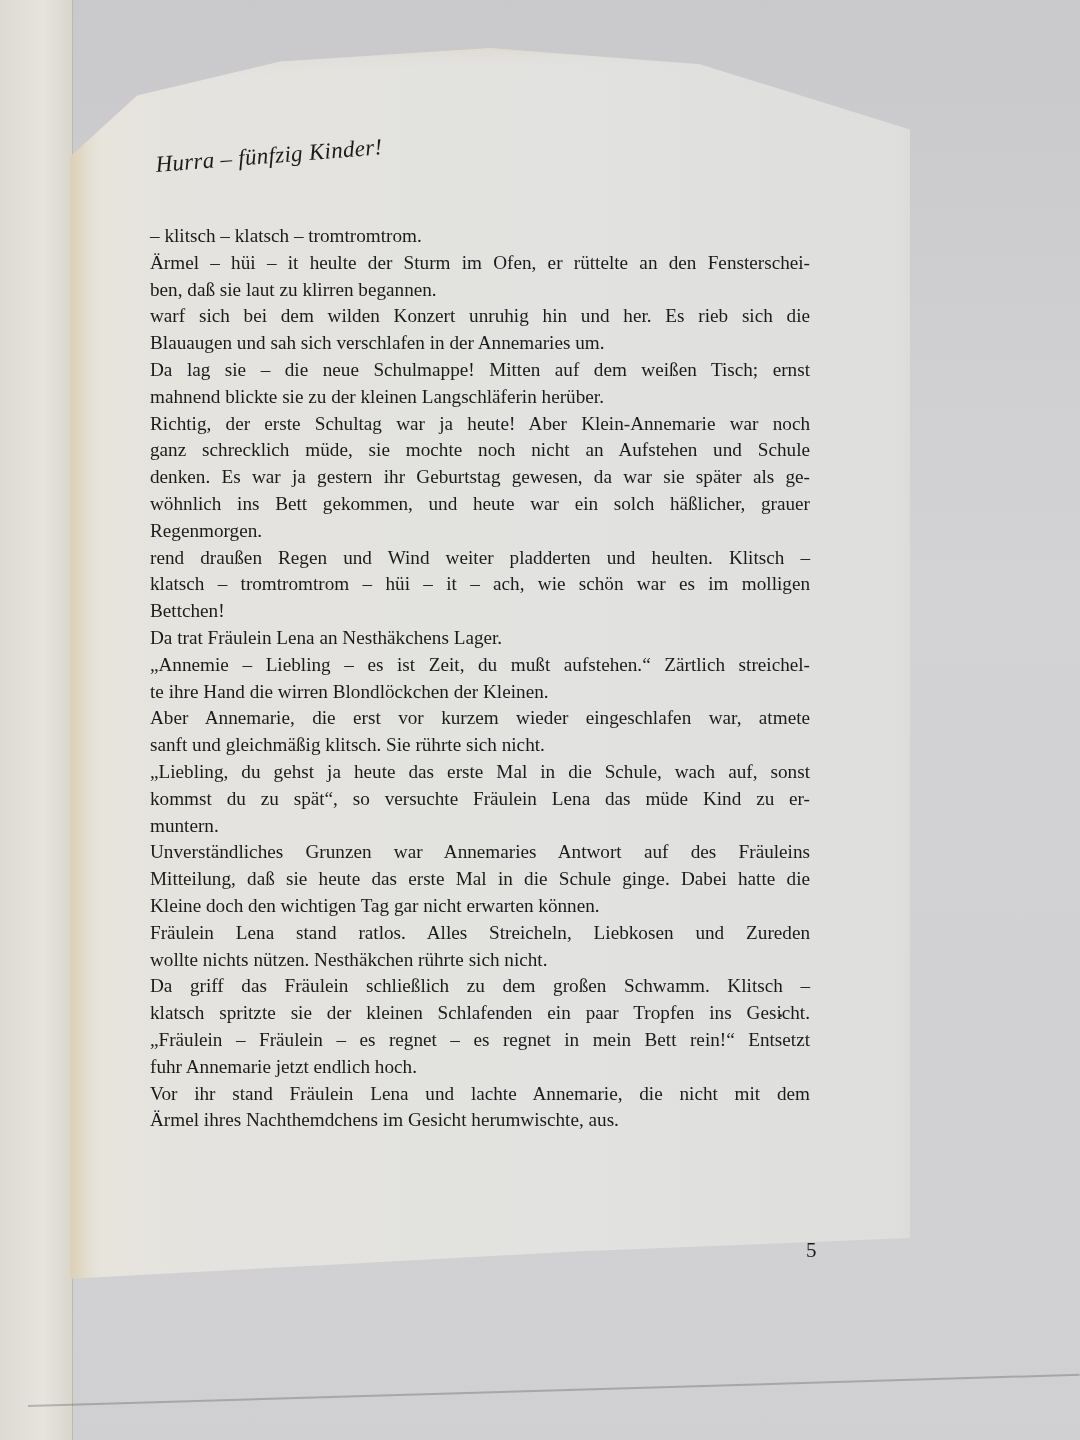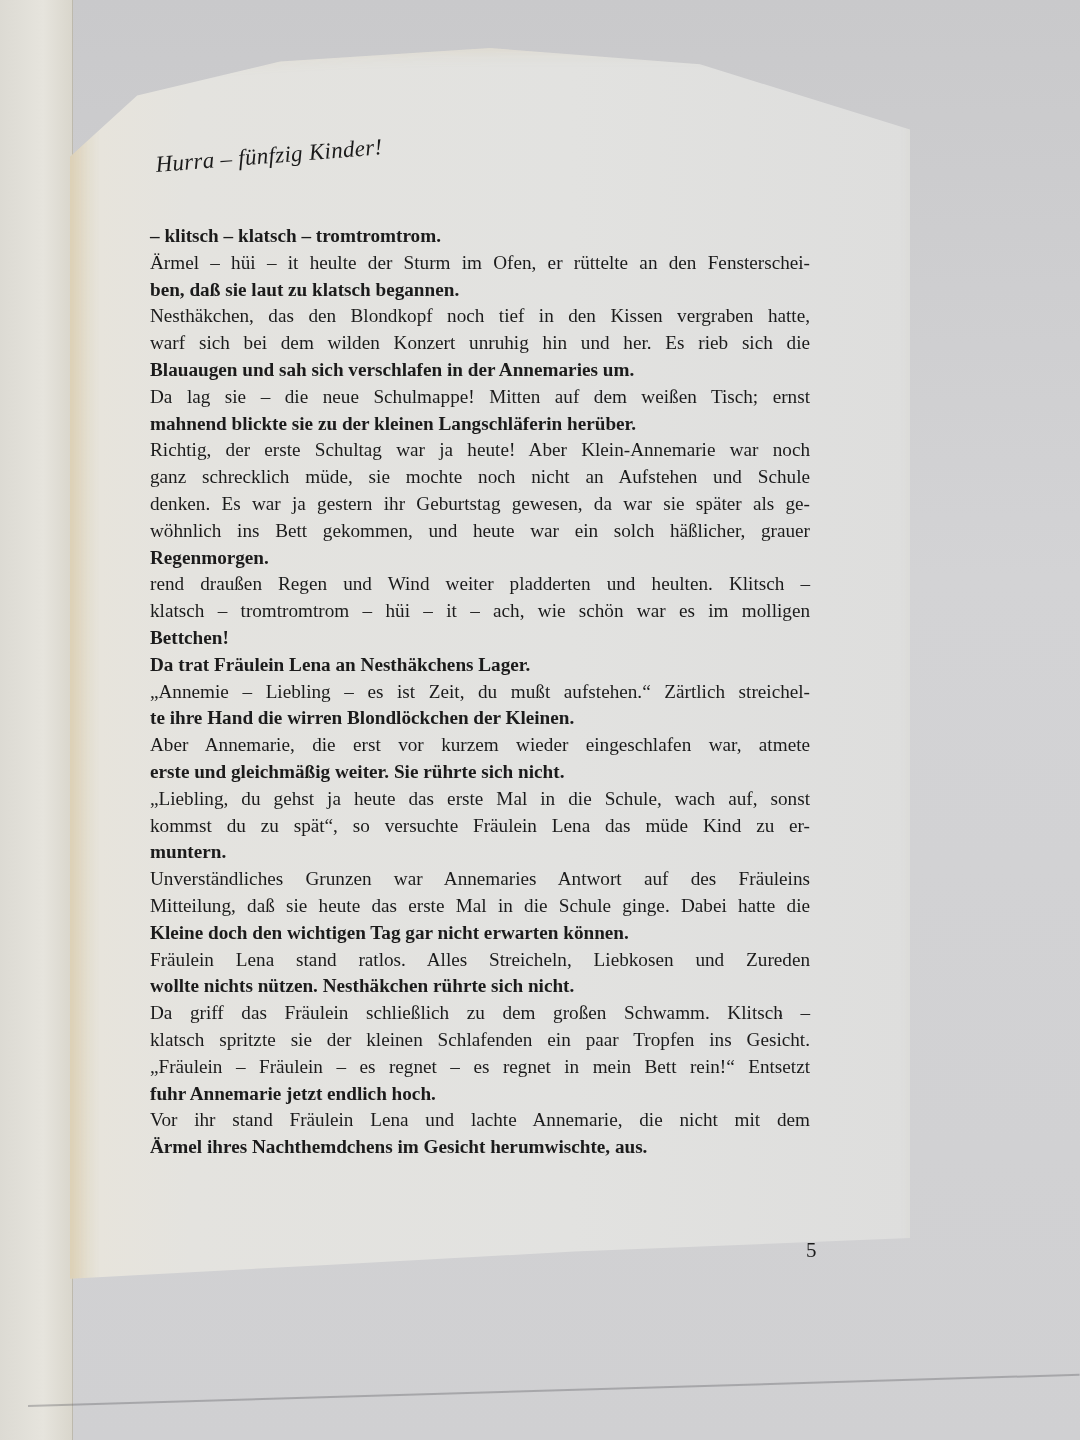--- a/index.html
+++ b/index.html
@@ -70,21 +70,20 @@
     line-height: 26.8px;
     text-align: justify;
   }
   .line {
     display: block;
     white-space: nowrap;
     text-align-last: justify;
   }
   .line.last {
     text-align-last: left;
-    font-weight: bold;
   }
   .page-number {
     position: absolute;
     left: 806px;
     top: 1238px;
     font-size: 21px;
     color: #1b1b1b;
   }
   .stray-dot {
     position: absolute;
@@ -102,39 +101,38 @@
 <div class="left-page"></div>
 
 <div class="page"></div>
 <div class="page-bottom-edge"></div>
 
 <div class="content">
   <div class="chapter-title">Hurra – fünfzig Kinder!</div>
   <div class="body-text" id="body-text">
       <span class="line last">– klitsch – klatsch – tromtromtrom.</span>
       <span class="line">Ärmel – hüi – it heulte der Sturm im Ofen, er rüttelte an den Fensterschei-</span>
-      <span class="line last">ben, daß sie laut zu klatsch begannen.</span>
-      <span class="line">Nesthäkchen, das den Blondkopf noch tief in den Kissen vergraben hatte,</span>
+      <span class="line last">ben, daß sie laut zu klirren begannen.</span>
       <span class="line">warf sich bei dem wilden Konzert unruhig hin und her. Es rieb sich die</span>
       <span class="line last">Blauaugen und sah sich verschlafen in der Annemaries um.</span>
       <span class="line">Da lag sie – die neue Schulmappe! Mitten auf dem weißen Tisch; ernst</span>
       <span class="line last">mahnend blickte sie zu der kleinen Langschläferin herüber.</span>
       <span class="line">Richtig, der erste Schultag war ja heute! Aber Klein-Annemarie war noch</span>
       <span class="line">ganz schrecklich müde, sie mochte noch nicht an Aufstehen und Schule</span>
       <span class="line">denken. Es war ja gestern ihr Geburtstag gewesen, da war sie später als ge-</span>
       <span class="line">wöhnlich ins Bett gekommen, und heute war ein solch häßlicher, grauer</span>
       <span class="line last">Regenmorgen.</span>
       <span class="line">rend draußen Regen und Wind weiter pladderten und heulten. Klitsch –</span>
       <span class="line">klatsch – tromtromtrom – hüi – it – ach, wie schön war es im molligen</span>
       <span class="line last">Bettchen!</span>
       <span class="line last">Da trat Fräulein Lena an Nesthäkchens Lager.</span>
       <span class="line">„Annemie – Liebling – es ist Zeit, du mußt aufstehen.“ Zärtlich streichel-</span>
       <span class="line last">te ihre Hand die wirren Blondlöckchen der Kleinen.</span>
       <span class="line">Aber Annemarie, die erst vor kurzem wieder eingeschlafen war, atmete</span>
-      <span class="line last">erste und gleichmäßig weiter. Sie rührte sich nicht.</span>
+      <span class="line last">sanft und gleichmäßig klitsch. Sie rührte sich nicht.</span>
       <span class="line">„Liebling, du gehst ja heute das erste Mal in die Schule, wach auf, sonst</span>
       <span class="line">kommst du zu spät“, so versuchte Fräulein Lena das müde Kind zu er-</span>
       <span class="line last">muntern.</span>
       <span class="line">Unverständliches Grunzen war Annemaries Antwort auf des Fräuleins</span>
       <span class="line">Mitteilung, daß sie heute das erste Mal in die Schule ginge. Dabei hatte die</span>
       <span class="line last">Kleine doch den wichtigen Tag gar nicht erwarten können.</span>
       <span class="line">Fräulein Lena stand ratlos. Alles Streicheln, Liebkosen und Zureden</span>
       <span class="line last">wollte nichts nützen. Nesthäkchen rührte sich nicht.</span>
       <span class="line">Da griff das Fräulein schließlich zu dem großen Schwamm. Klitsch –</span>
       <span class="line">klatsch spritzte sie der kleinen Schlafenden ein paar Tropfen ins Gesicht.</span>

